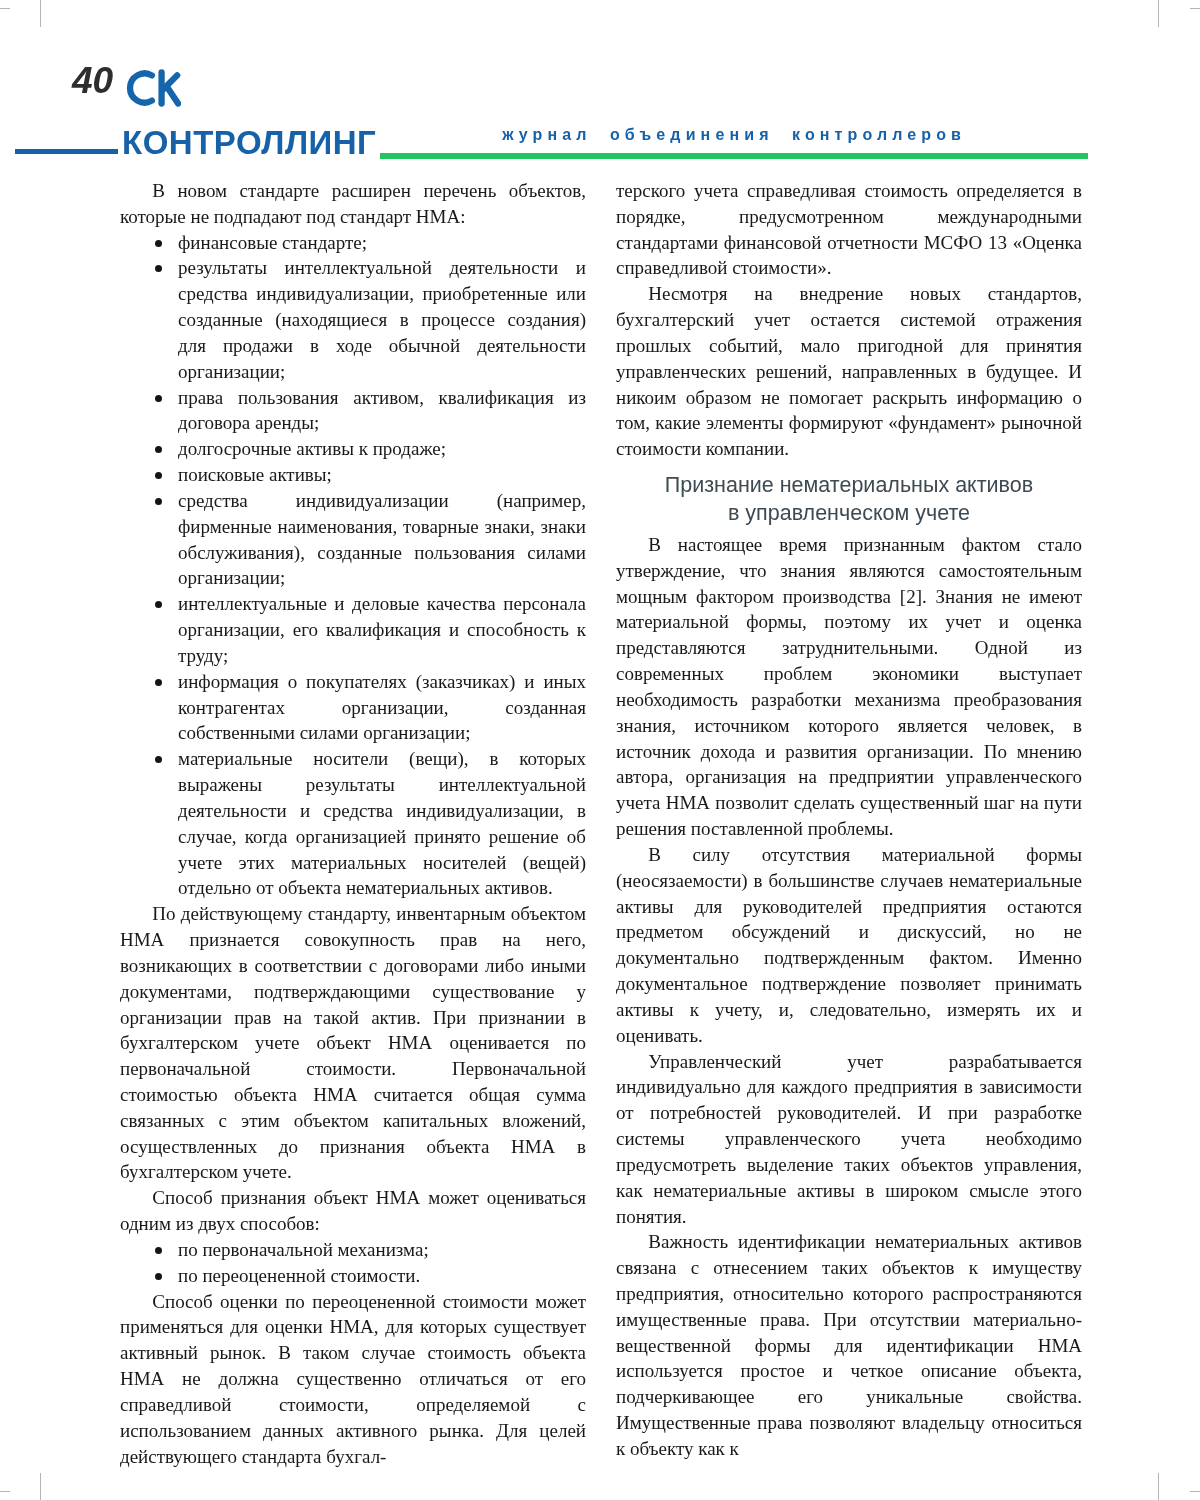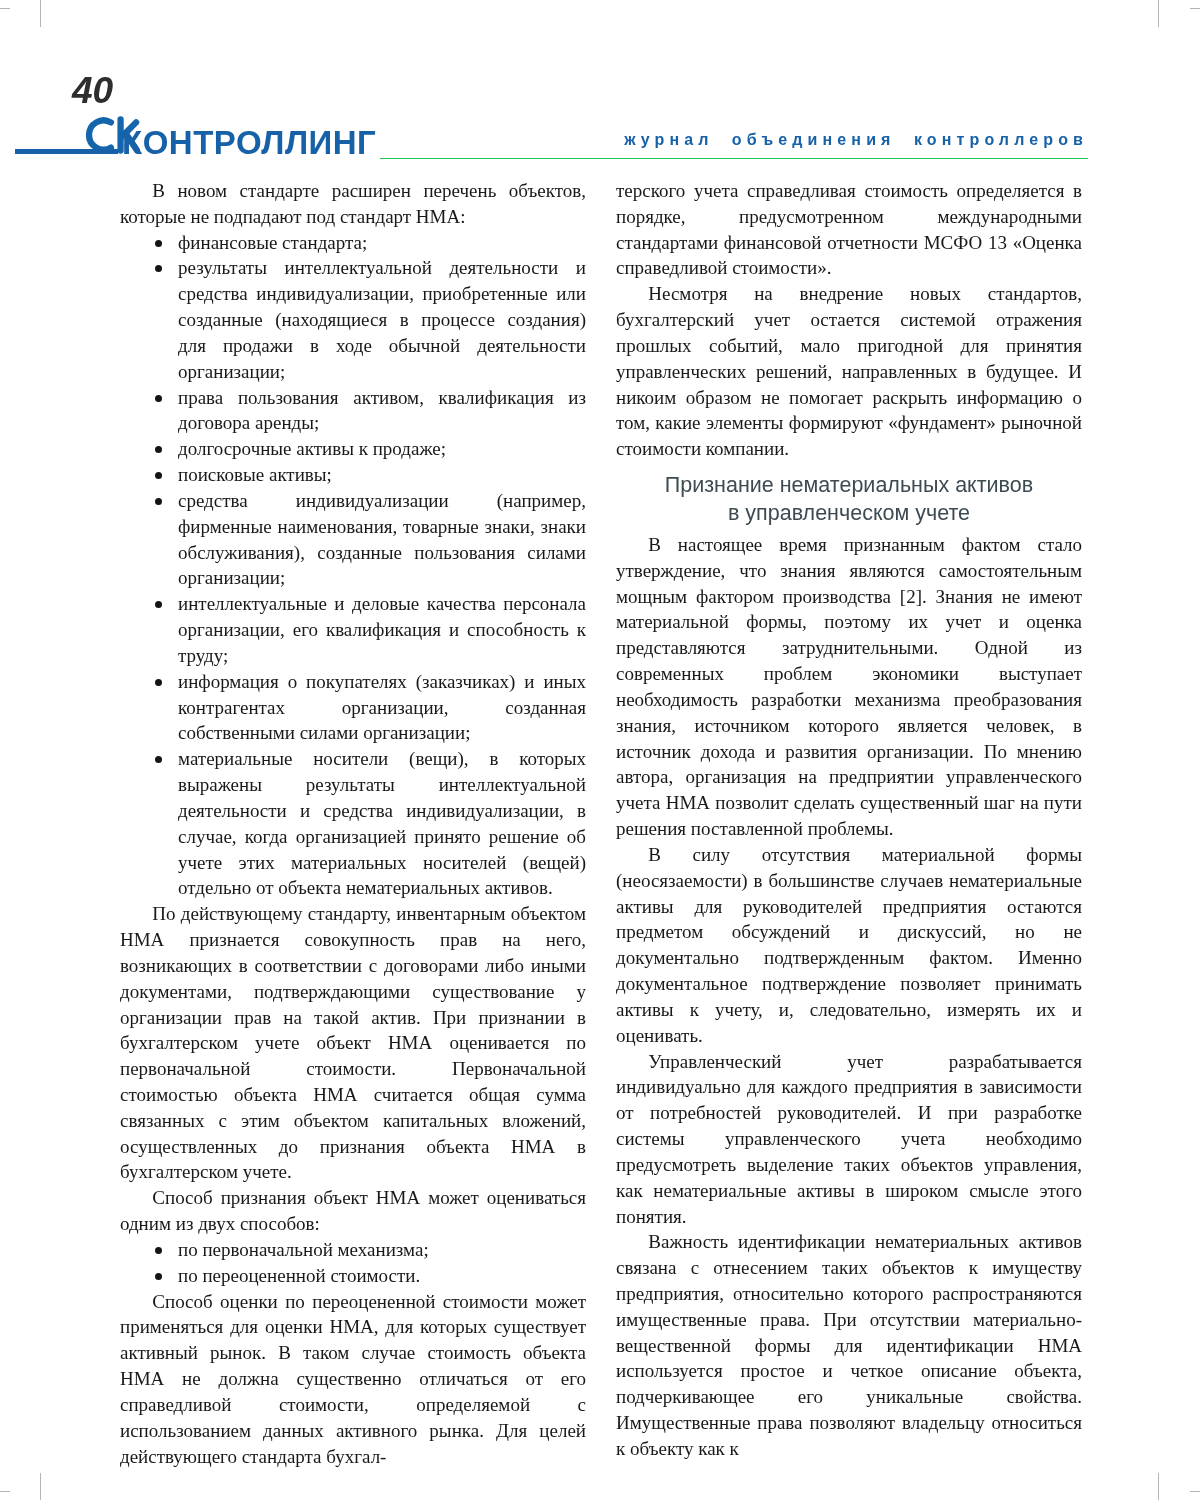--- a/index.html
+++ b/index.html
@@ -17,25 +17,23 @@
   .m-tl-h { left: 0;     top: 8px;     width: 10px; height: 1px;  }
   .m-tr-v { left: 1158px; top: 0;      width: 1px;  height: 27px; }
   .m-tr-h { right: 0;    top: 8px;     width: 10px; height: 1px;  }
   .m-bl-v { left: 40px;  bottom: 0;    width: 1px;  height: 27px; }
   .m-bl-h { left: 0;     bottom: 8px;  width: 10px; height: 1px;  }
   .m-br-v { left: 1158px; bottom: 0;   width: 1px;  height: 27px; }
   .m-br-h { right: 0;    bottom: 8px;  width: 10px; height: 1px;  }
 
   .topbar {
     position: absolute;
-    top: 72px; left: 72px; right: 110px;
+    top: 62px; left: 72px; right: 110px;
     display: flex;
-    justify-content: space-between;
     align-items: flex-start;
-    flex-direction: column;
   }
   .page-number {
     font-family: "Liberation Sans", sans-serif;
     font-weight: 700;
     font-style: italic;
     font-size: 37px;
     color: #2e2e2e;
     line-height: 1;
   }
   .logo { margin-top: 4px; }
@@ -56,23 +54,23 @@
     font-family: "Liberation Sans", sans-serif;
     font-weight: 700;
     font-size: 33px;
     letter-spacing: 0.5px;
     color: #1661a8;
     margin: 0 2px 0 4px;
     line-height: 1;
   }
   .masthead-right {
     flex: 1 1 auto;
-    border-bottom: 1px solid #22c55e;
+    border-bottom: 6px solid #22c55e;
     display: flex;
-    justify-content: flex-end;
+    justify-content: center;
     margin-left: 2px;
   }
   .journal-subtitle {
     font-family: "Liberation Sans", sans-serif;
     font-weight: 700;
     font-size: 16px;
     letter-spacing: 0.32em;
     word-spacing: 0.55em;
     color: #1661a8;
     margin: 0 0 9px 0;
@@ -146,21 +144,21 @@
     <div class="masthead-right">
       <div class="journal-subtitle">журнал объединения контроллеров</div>
     </div>
   </div>
 
   <div class="content">
 
     <div class="col">
       <p>В новом стандарте расширен перечень объектов, которые не подпадают под стандарт НМА:</p>
       <ul>
-        <li>финансовые стандарта;</li>
+        <li>финансовые стандарте;</li>
         <li>результаты интеллектуальной деятельности и средства индивидуализации, приобретенные или созданные (находящиеся в процессе создания) для продажи в ходе обычной деятельности организации;</li>
         <li>права пользования активом, квалификация из договора аренды;</li>
         <li>долгосрочные активы к продаже;</li>
         <li>поисковые активы;</li>
         <li>средства индивидуализации (например, фирменные наименования, товарные знаки, знаки обслуживания), созданные пользования силами организации;</li>
         <li>интеллектуальные и деловые качества персонала организации, его квалификация и способность к труду;</li>
         <li>информация о покупателях (заказчиках) и иных контрагентах организации, созданная собственными силами организации;</li>
         <li>материальные носители (вещи), в которых выражены результаты интеллектуальной деятельности и средства индивидуализации, в случае, когда организацией принято решение об учете этих материальных носителей (вещей) отдельно от объекта нематериальных активов.</li>
       </ul>
       <p>По действующему стандарту, инвентарным объектом НМА признается совокупность прав на него, возникающих в соответствии с договорами либо иными документами, подтверждающими существование у организации прав на такой актив. При признании в бухгалтерском учете объект НМА оценивается по первоначальной стоимости. Первоначальной стоимостью объекта НМА считается общая сумма связанных с этим объектом капитальных вложений, осуществленных до признания объекта НМА в бухгалтерском учете.</p>

